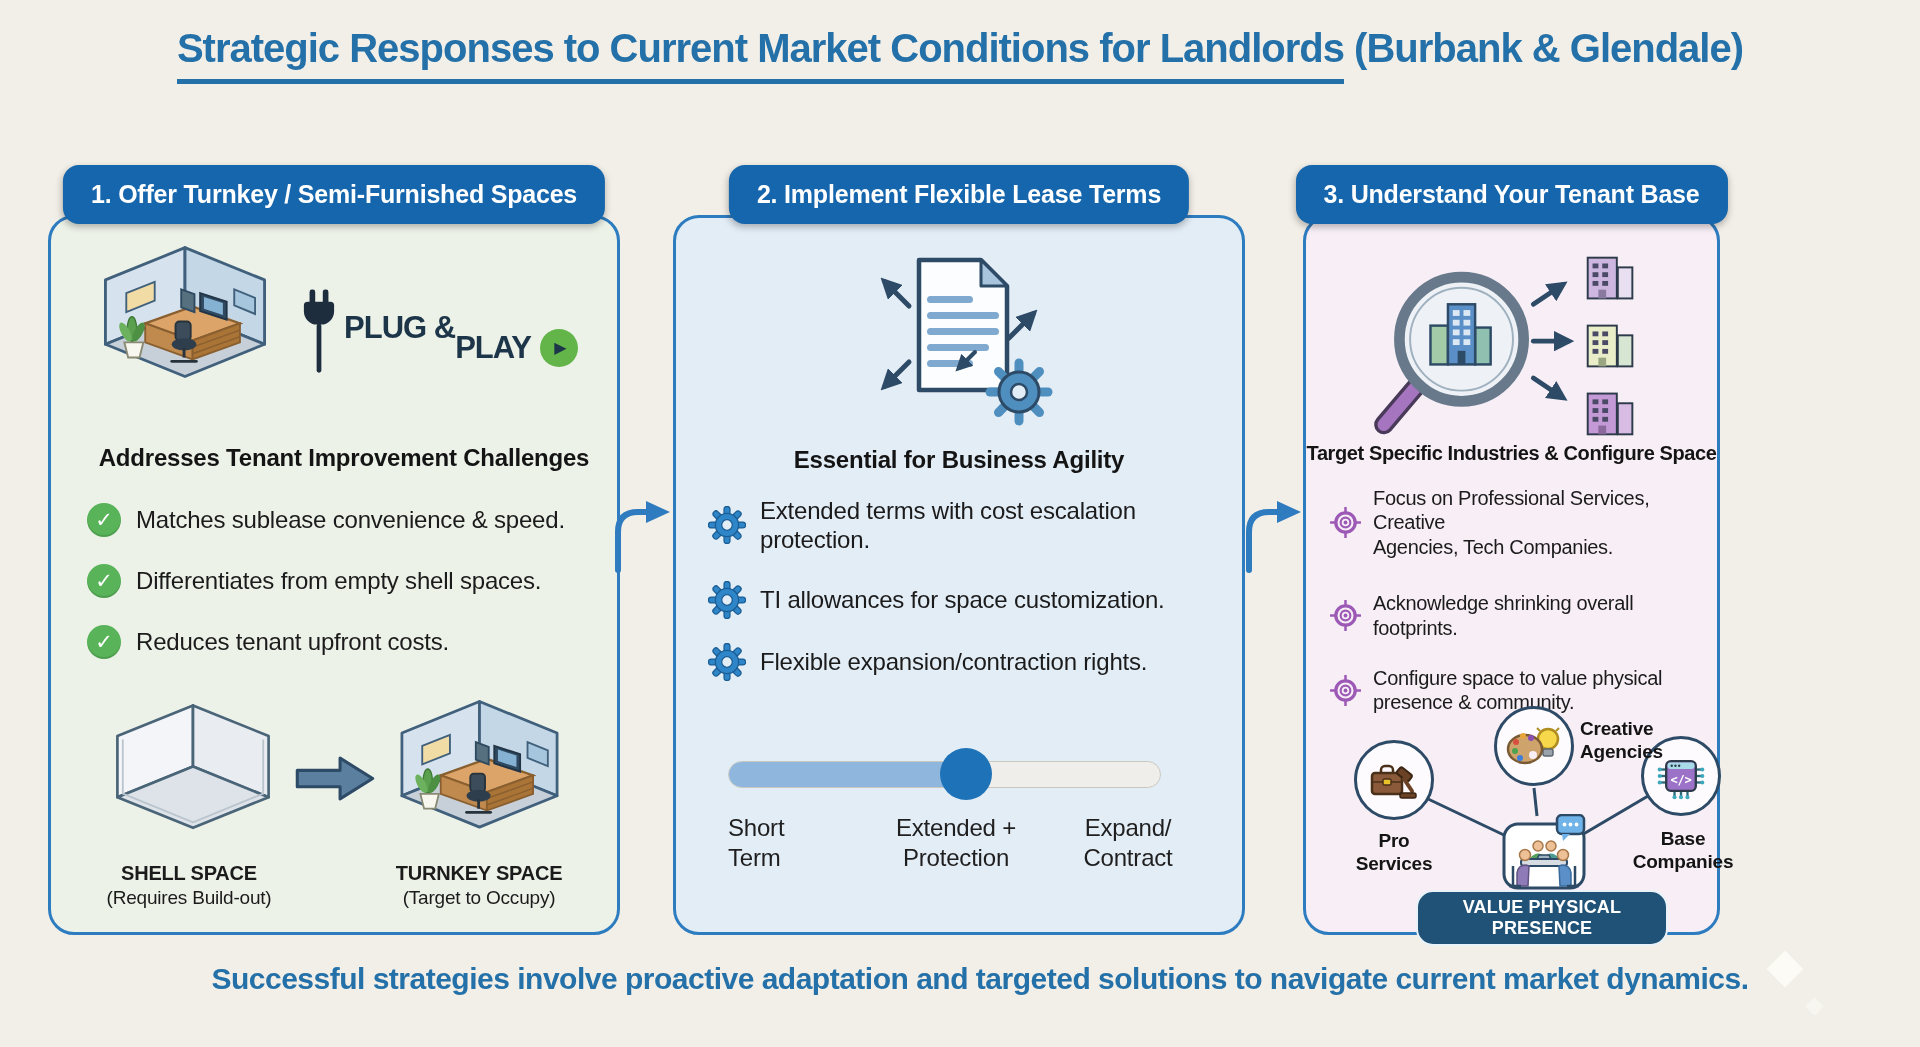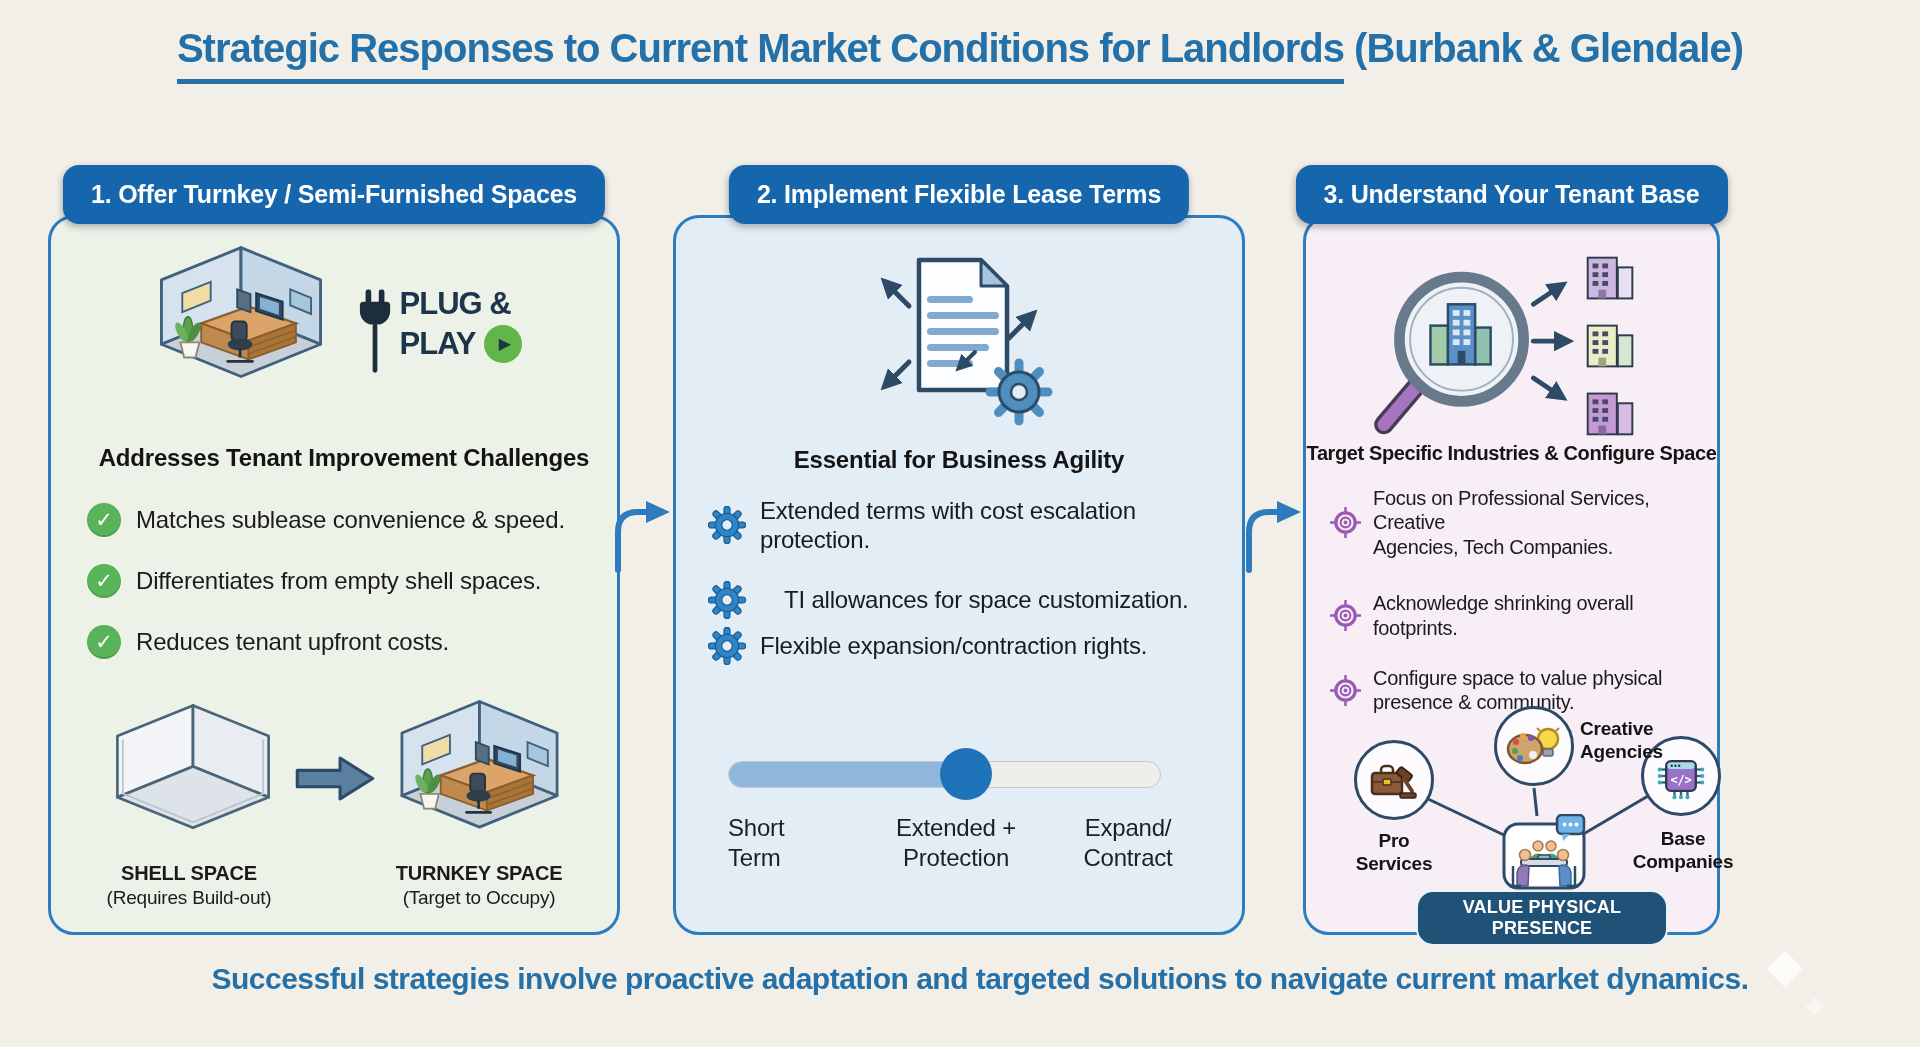--- a/index.html
+++ b/index.html
@@ -25,41 +25,41 @@
   .brow{display:flex;align-items:center;}
   .btext{font-size:24px;line-height:1.22;white-space:pre-line;}
   .check{width:34px;height:34px;min-width:34px;border-radius:50%;background:#58b359;color:#fff;
          display:flex;align-items:center;justify-content:center;font-size:21px;font-weight:bold;
          margin-right:15px;box-shadow:inset 0 -2px 0 rgba(0,0,0,.12);}
   .gear-ic{width:38px;height:38px;min-width:38px;margin-right:14px;}
   .target-ic{width:31px;height:31px;min-width:31px;margin-right:12px;}
   
   .p1-illus{position:absolute;top:24px;left:0;right:0;display:flex;justify-content:center;align-items:flex-start;gap:22px;}
   .plugplay{display:flex;gap:8px;margin-top:46px;color:#1d3548;}
-  .pp-col{display:flex;flex-direction:column;}
+  .pp-col{display:flex;flex-direction:row;margin-top:24px;}
   .pp-line1{font-size:31px;font-weight:bold;line-height:1.02;letter-spacing:-1px;}
   .pp-line2{display:flex;align-items:center;gap:9px;margin-top:5px;font-size:31px;font-weight:bold;letter-spacing:-1px;}
   .play-circle{width:38px;height:38px;border-radius:50%;background:#63b54a;display:flex;align-items:center;
                justify-content:center;color:#1d3548;font-size:16px;padding-left:2px;box-sizing:border-box;}
   .p1-sub{top:226px;padding-left:20px;}
   .p1-bullets{top:285px;left:36px;right:14px;}
   .p1-bullets .brow{margin-bottom:27px;}
   .shell-svg{position:absolute;left:52px;top:482px;}
   .block-arrow{position:absolute;left:242px;top:534px;}
   .turnkey-svg{position:absolute;left:336px;top:478px;}
   .room-label{position:absolute;top:642px;width:212px;text-align:center;line-height:1.3;}
   .room-label .l1{font-weight:bold;font-size:20px;}
   .room-label .l2{font-size:19px;}
   .lbl-shell{left:32px;} .lbl-turnkey{left:322px;}
   
   .doc-svg{position:absolute;top:28px;left:50%;transform:translateX(-50%);}
   .p2-sub{top:228px;}
   .p2-bullets{top:278px;left:32px;right:12px;}
   .p2-bullets .brow1{margin-bottom:26px;}
-  .p2-bullets .brow2{margin-bottom:8px;gap:24px;}
+  .p2-bullets .brow2{margin-bottom:24px;}
   .slider-track{position:absolute;left:52px;top:543px;width:433px;height:27px;background:#efeeea;
                 border:1.5px solid #c9c8c0;border-radius:15px;box-sizing:border-box;}
   .slider-fill{height:100%;background:#8fb6dd;border-radius:15px 0 0 15px;}
   .slider-knob{position:absolute;top:-14px;width:52px;height:52px;border-radius:50%;background:#1e72b8;}
   .slider-labels{position:absolute;top:595px;left:0;right:0;font-size:24px;line-height:1.25;color:#1f1f1f;}
   .sl{position:absolute;white-space:pre-line;}
   .sl1{left:52px;text-align:left;}
   .sl2{left:180px;width:200px;text-align:center;}
   .sl3{left:352px;width:200px;text-align:center;}
   

